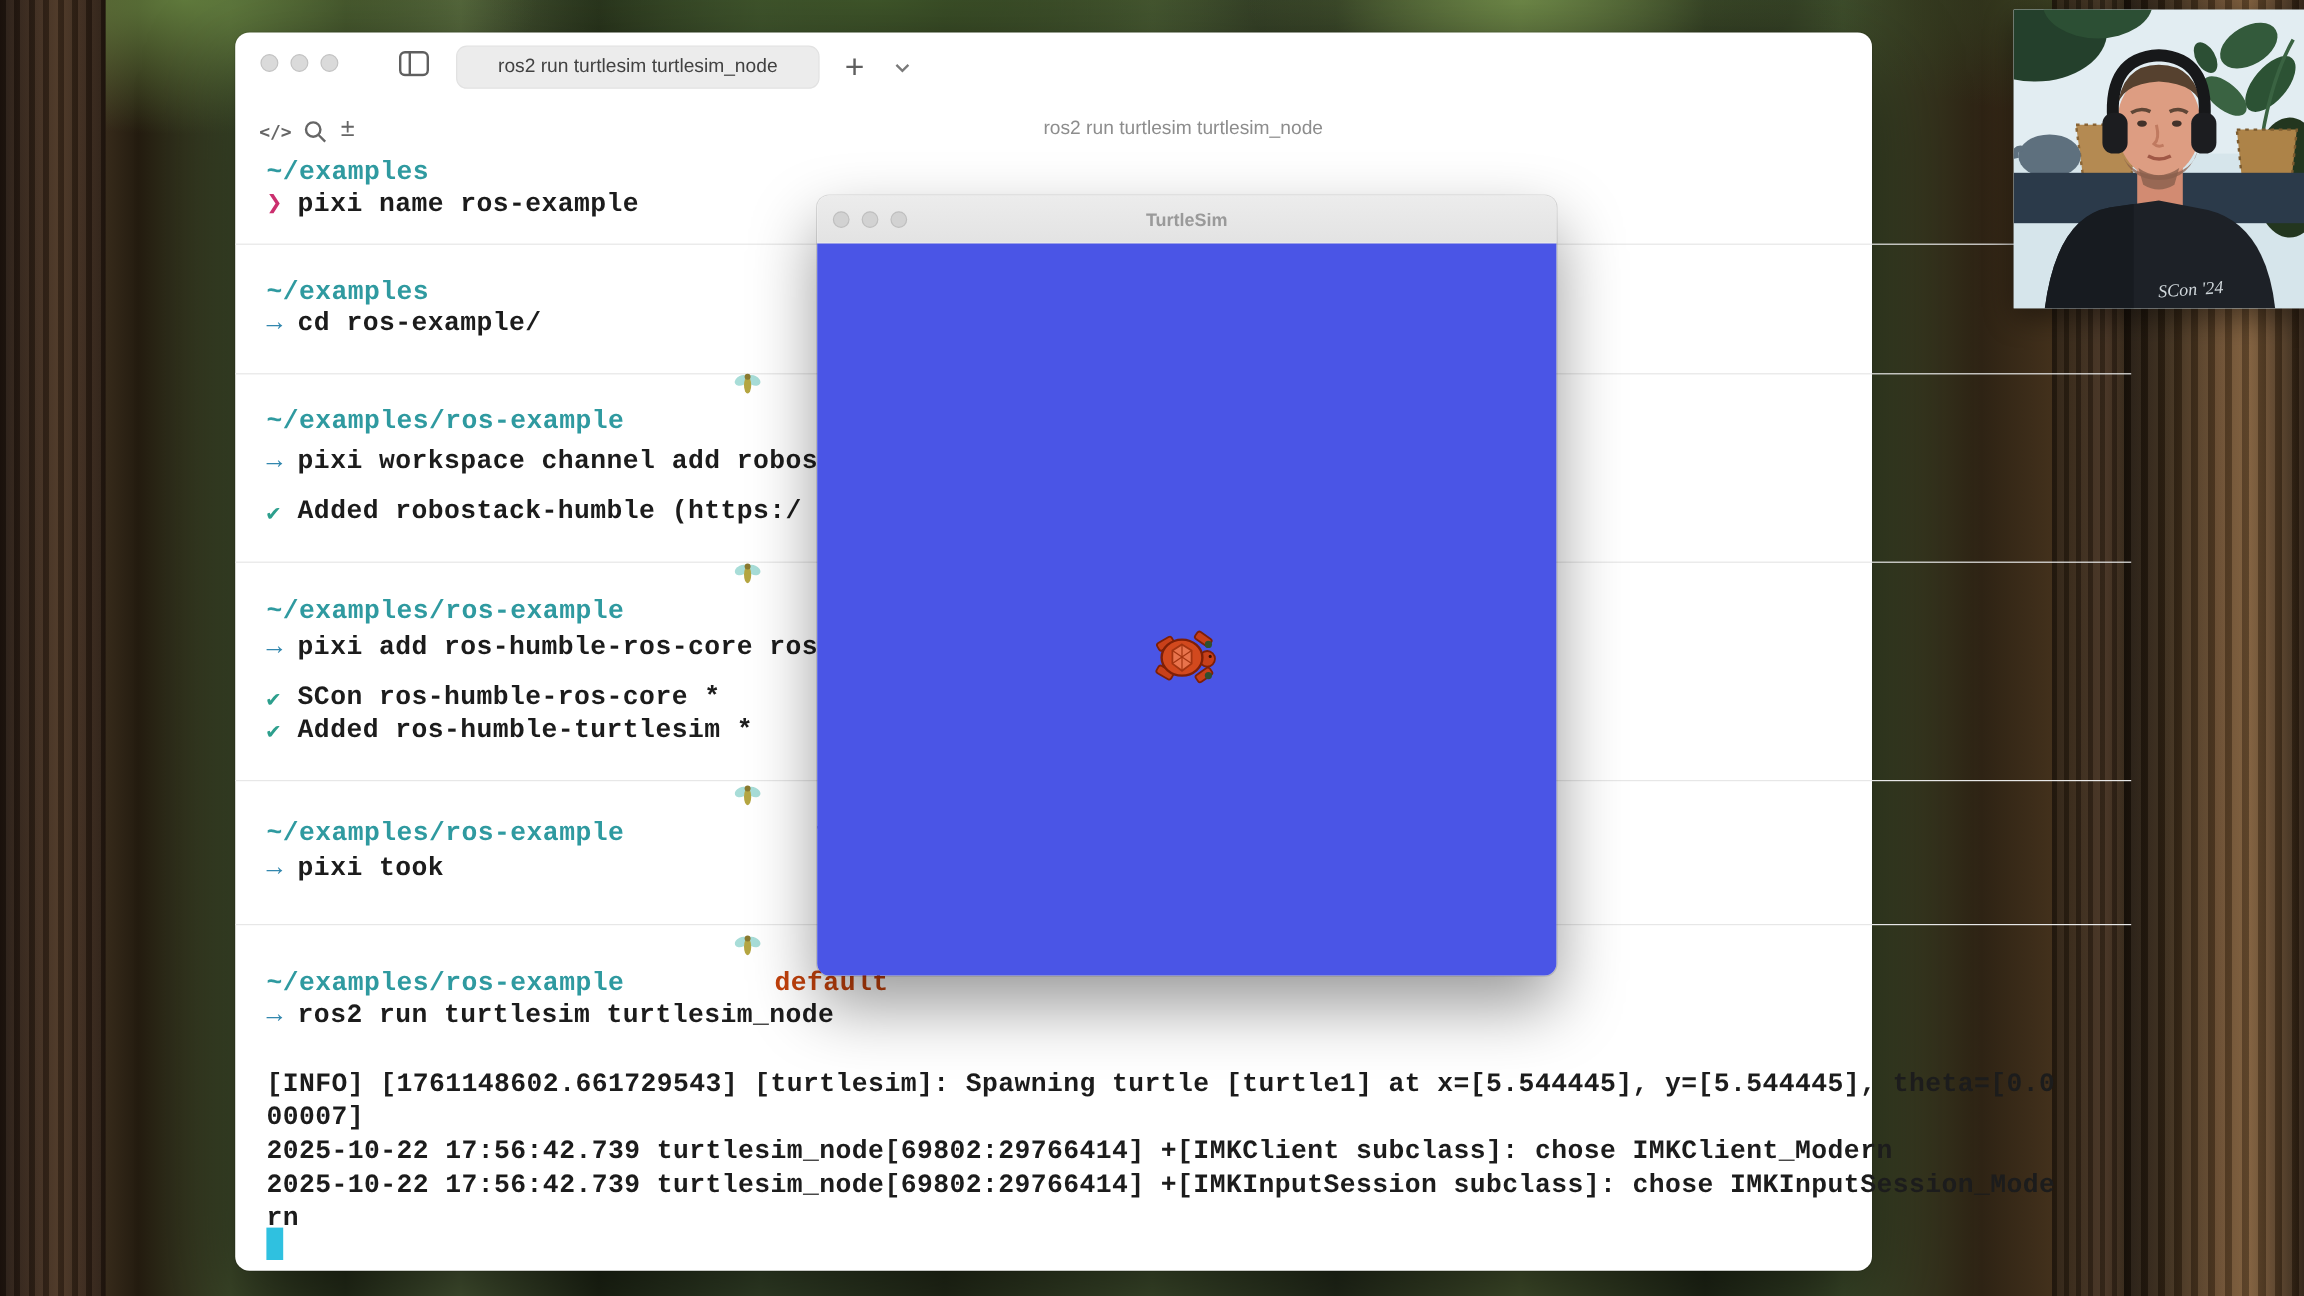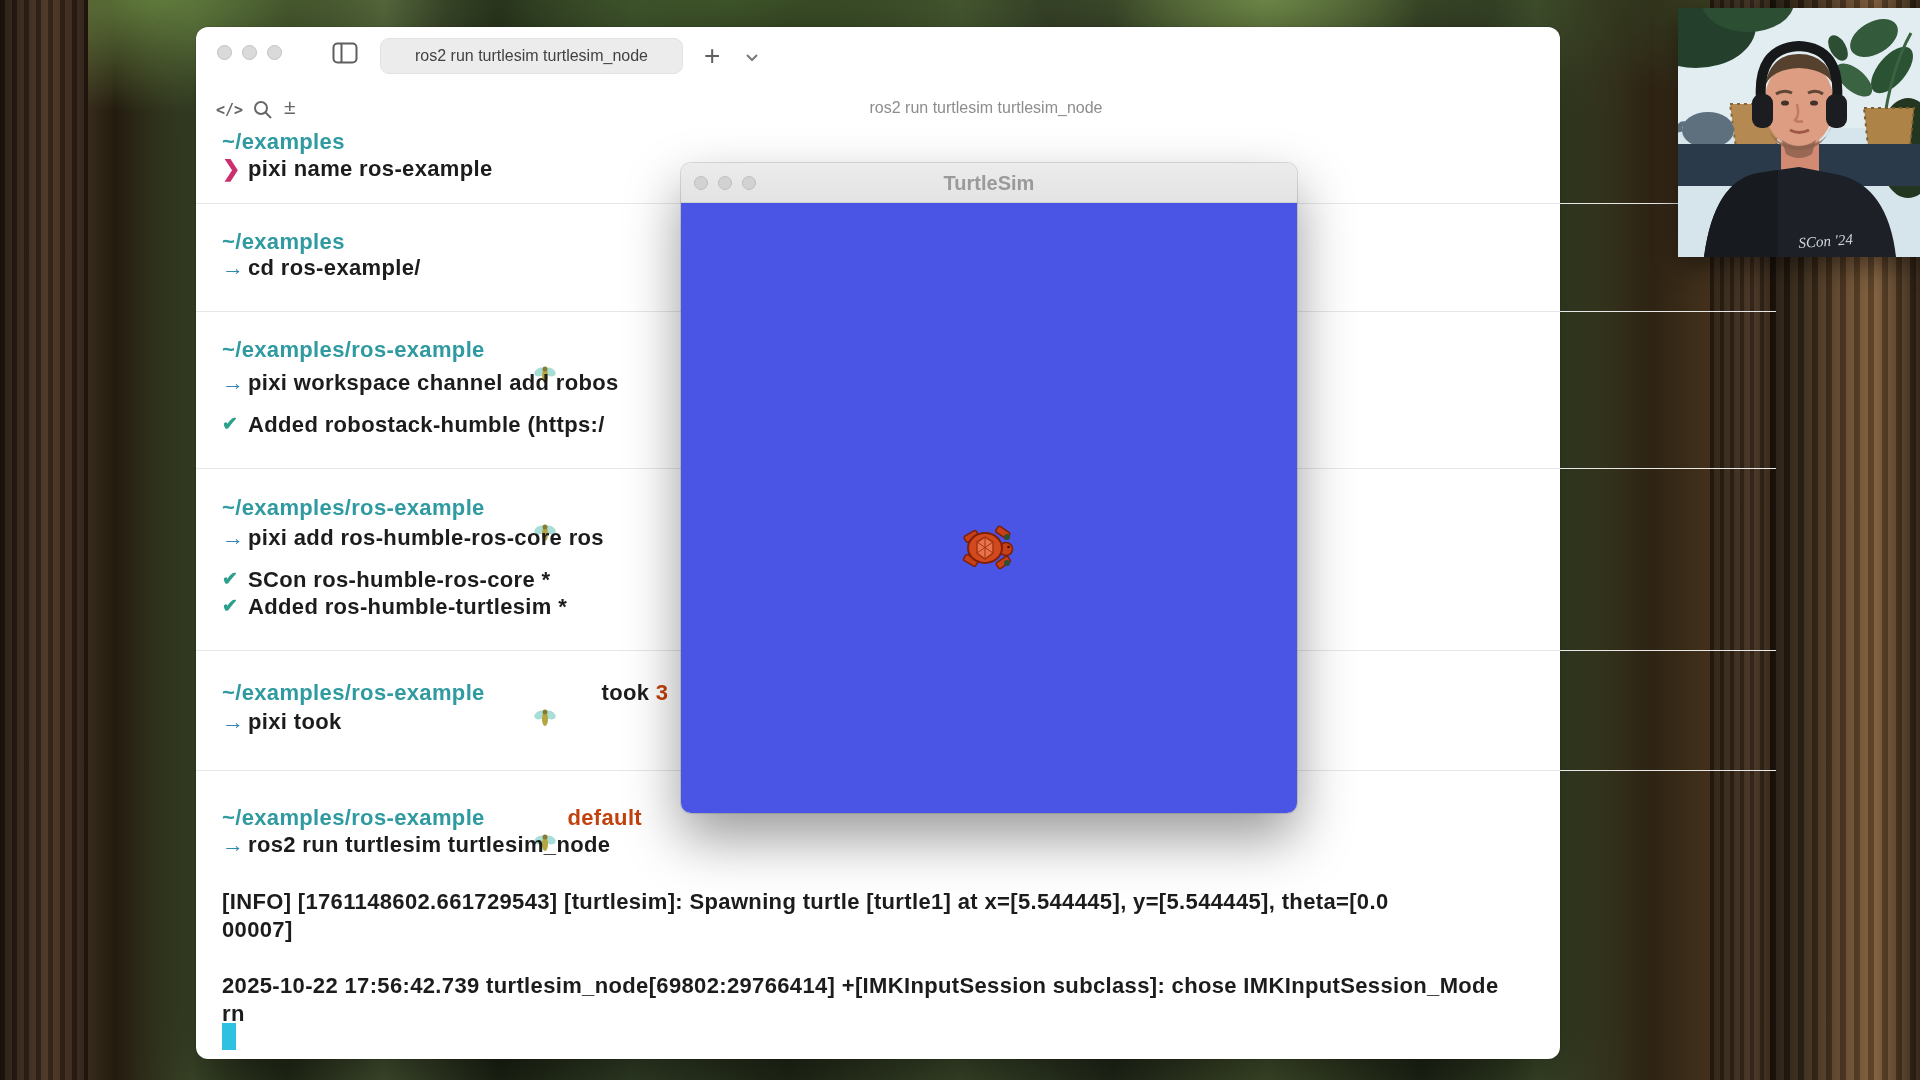--- a/index.html
+++ b/index.html
@@ -47,22 +47,22 @@
     border-radius:9px; display:flex; align-items:center; justify-content:center;
     font-size:16px; color:#424242; }
   .tab-plus { left:508px; top:15px; font-size:28px; color:#5f5f5f; line-height:28px; }
   .tab-chevron { left:548px; top:22px; color:#7a7a7a; }
 
   .tool-code { left:20px; top:74px; font-family:"DejaVu Sans Mono",monospace; font-weight:bold; font-size:15px; color:#666; }
   .tool-search { left:56px; top:72px; color:#666; }
   .tool-export { left:88px; top:68px; font-size:21px; color:#666; }
   .header-cmd { left:0; top:72px; width:1580px; text-align:center; font-size:16px; color:#8d8d8d; }
 
-  .tline { position:absolute; height:27px; display:flex; align-items:flex-start;
-    font-family:Liberation Sans, sans-serif; font-size:22px; font-weight:bold;
+  .tline { position:absolute; height:27px; display:flex; align-items:flex-end;
+    font-family:Liberation Mono, monospace; font-size:22px; font-weight:bold;
     letter-spacing:.35px; color:#1c1c1c; white-space:pre; }
   .path  { color:#2f9aa0; }
   .prompt { display:inline-block; width:26px; }
   .prompt.pink { color:#cb2f6e; }
   .prompt.blue { color:#3287ae; }
   .prompt.check { color:#2d9f8d; font-size:19px; }
   .olive { color:#c2410c; }
   .took-label { margin-left:44px; color:#1c1c1c; }
   .env-label { margin-left:10px; }
   .pixi-emoji { margin-left:10px; }
@@ -71,21 +71,21 @@
 
   
   .turtlesim { position:absolute; left:681px; top:163px; width:616px; height:650px; z-index:20;
     border-radius:10px; box-shadow: 0 25px 55px rgba(0,0,0,.40), 0 0 0 1px rgba(0,0,0,.12); }
   .ts-titlebar { position:absolute; left:0; top:0; width:616px; height:40px;
     background:linear-gradient(#ececec,#e3e3e3); border-radius:10px 10px 0 0;
     border-bottom:1px solid #cfcfcf; }
   .ts-dots { left:13px; top:13px; display:flex; gap:10px; }
   .ts-dots .dot { width:14px; height:14px; background:#d2d2d2; border-color:#bfbfbf; }
   .ts-title { position:absolute; left:0; top:0; width:616px; height:40px; display:flex;
-    align-items:center; justify-content:center; font-size:20px; font-weight:bold; color:#9a9a9a; }
+    align-items:center; justify-content:center; font-size:15px; font-weight:bold; color:#9a9a9a; }
   .ts-canvas { position:absolute; left:0; top:40px; width:616px; height:610px;
     background:#4a55e6; border-radius:0 0 10px 10px; }
   .turtle { position:absolute; left:279px; top:320px; }
 
   
   .webcam { position:absolute; left:1678px; top:8px; width:242px; height:249px; z-index:30;
     overflow:hidden; box-shadow:0 8px 24px rgba(0,0,0,.45); background:#d5e4ea; }
 </style>
 </head>
 <body>
@@ -219,20 +219,21 @@
         </svg>
     </span>
     <span class="olive env-label">default</span>
   </div>
   <div class="tline" style="left:26px; top:805px;">
     <span class="prompt blue">→</span><span>ros2 run turtlesim turtlesim_node</span>
   </div>
 
   <div class="tline" style="left:26px; top:862px;">[INFO] [1761148602.661729543] [turtlesim]: Spawning turtle [turtle1] at x=[5.544445], y=[5.544445], theta=[0.0</div>
   <div class="tline" style="left:26px; top:890px;">00007]</div>
+  <div class="tline" style="left:26px; top:918px;">2025-10-22 17:56:42.739 turtlesim_node[69802:29766414] +[IMKClient subclass]: chose IMKClient_Modern</div>
   <div class="tline" style="left:26px; top:946px;">2025-10-22 17:56:42.739 turtlesim_node[69802:29766414] +[IMKInputSession subclass]: chose IMKInputSession_Mode</div>
   <div class="tline" style="left:26px; top:974px;">rn</div>
 
   <div class="cursor"></div>
 </div>
 
 <div class="turtlesim">
   <div class="ts-titlebar">
     <div class="abs ts-dots">
       <div class="dot"></div>

